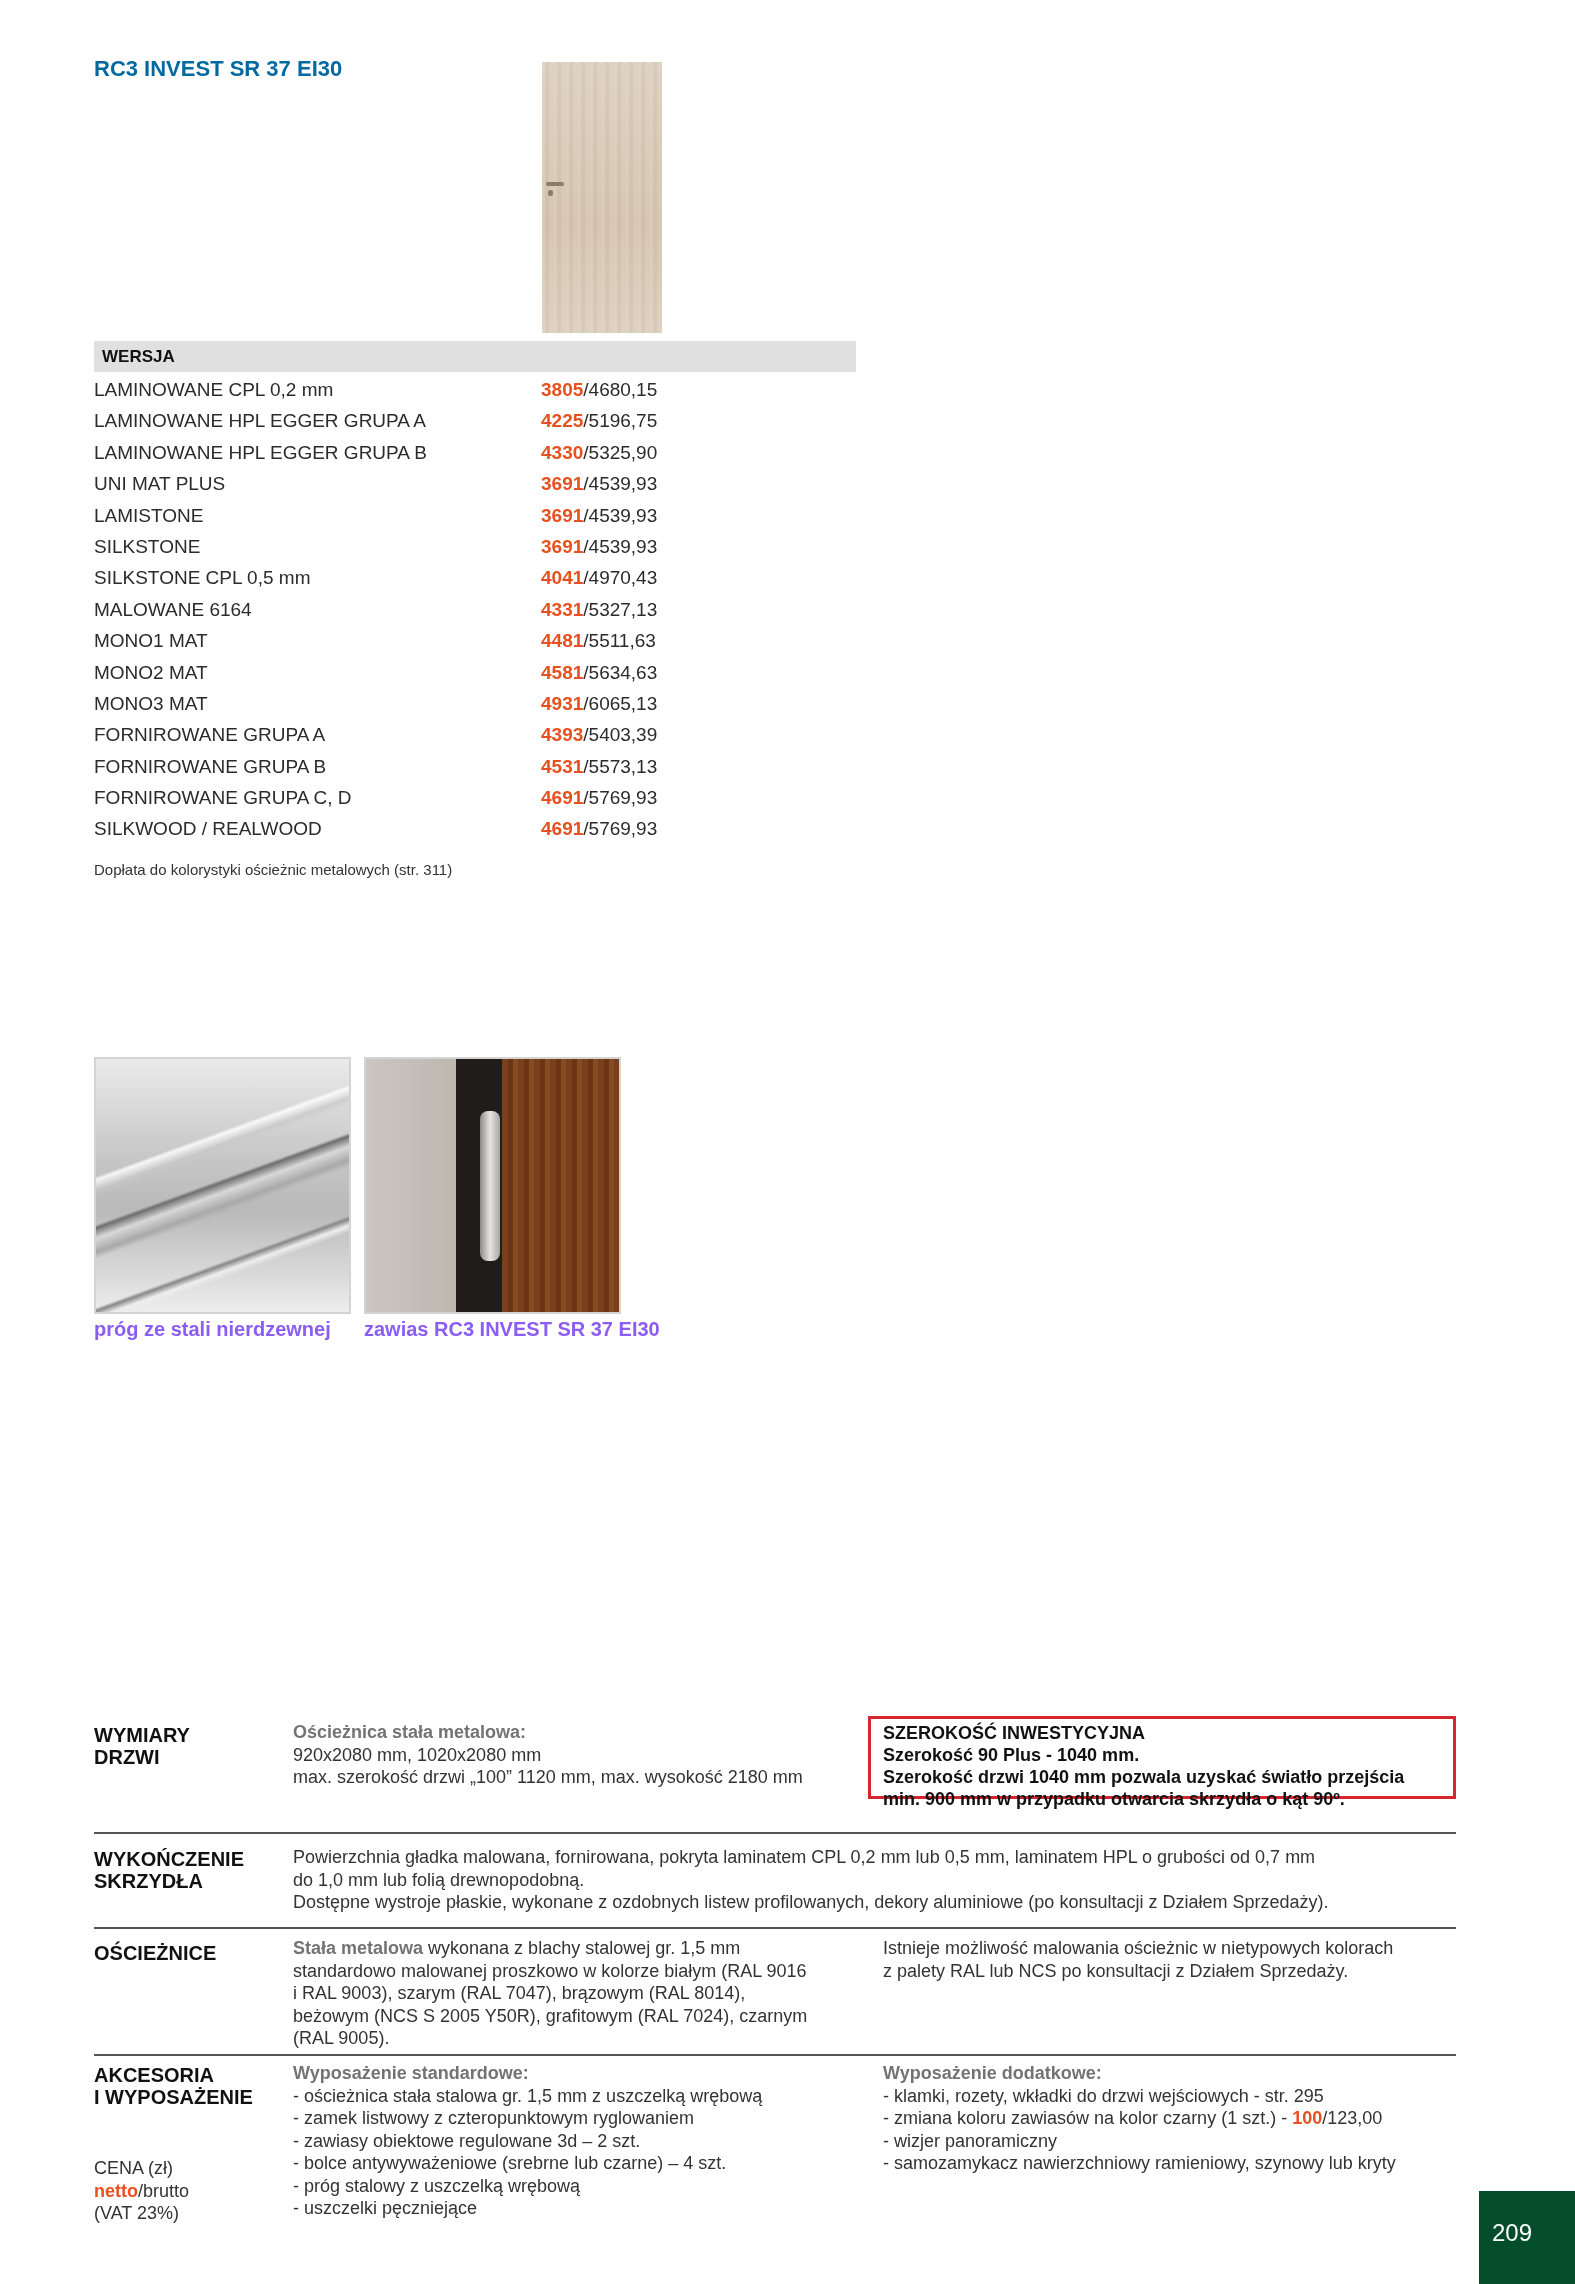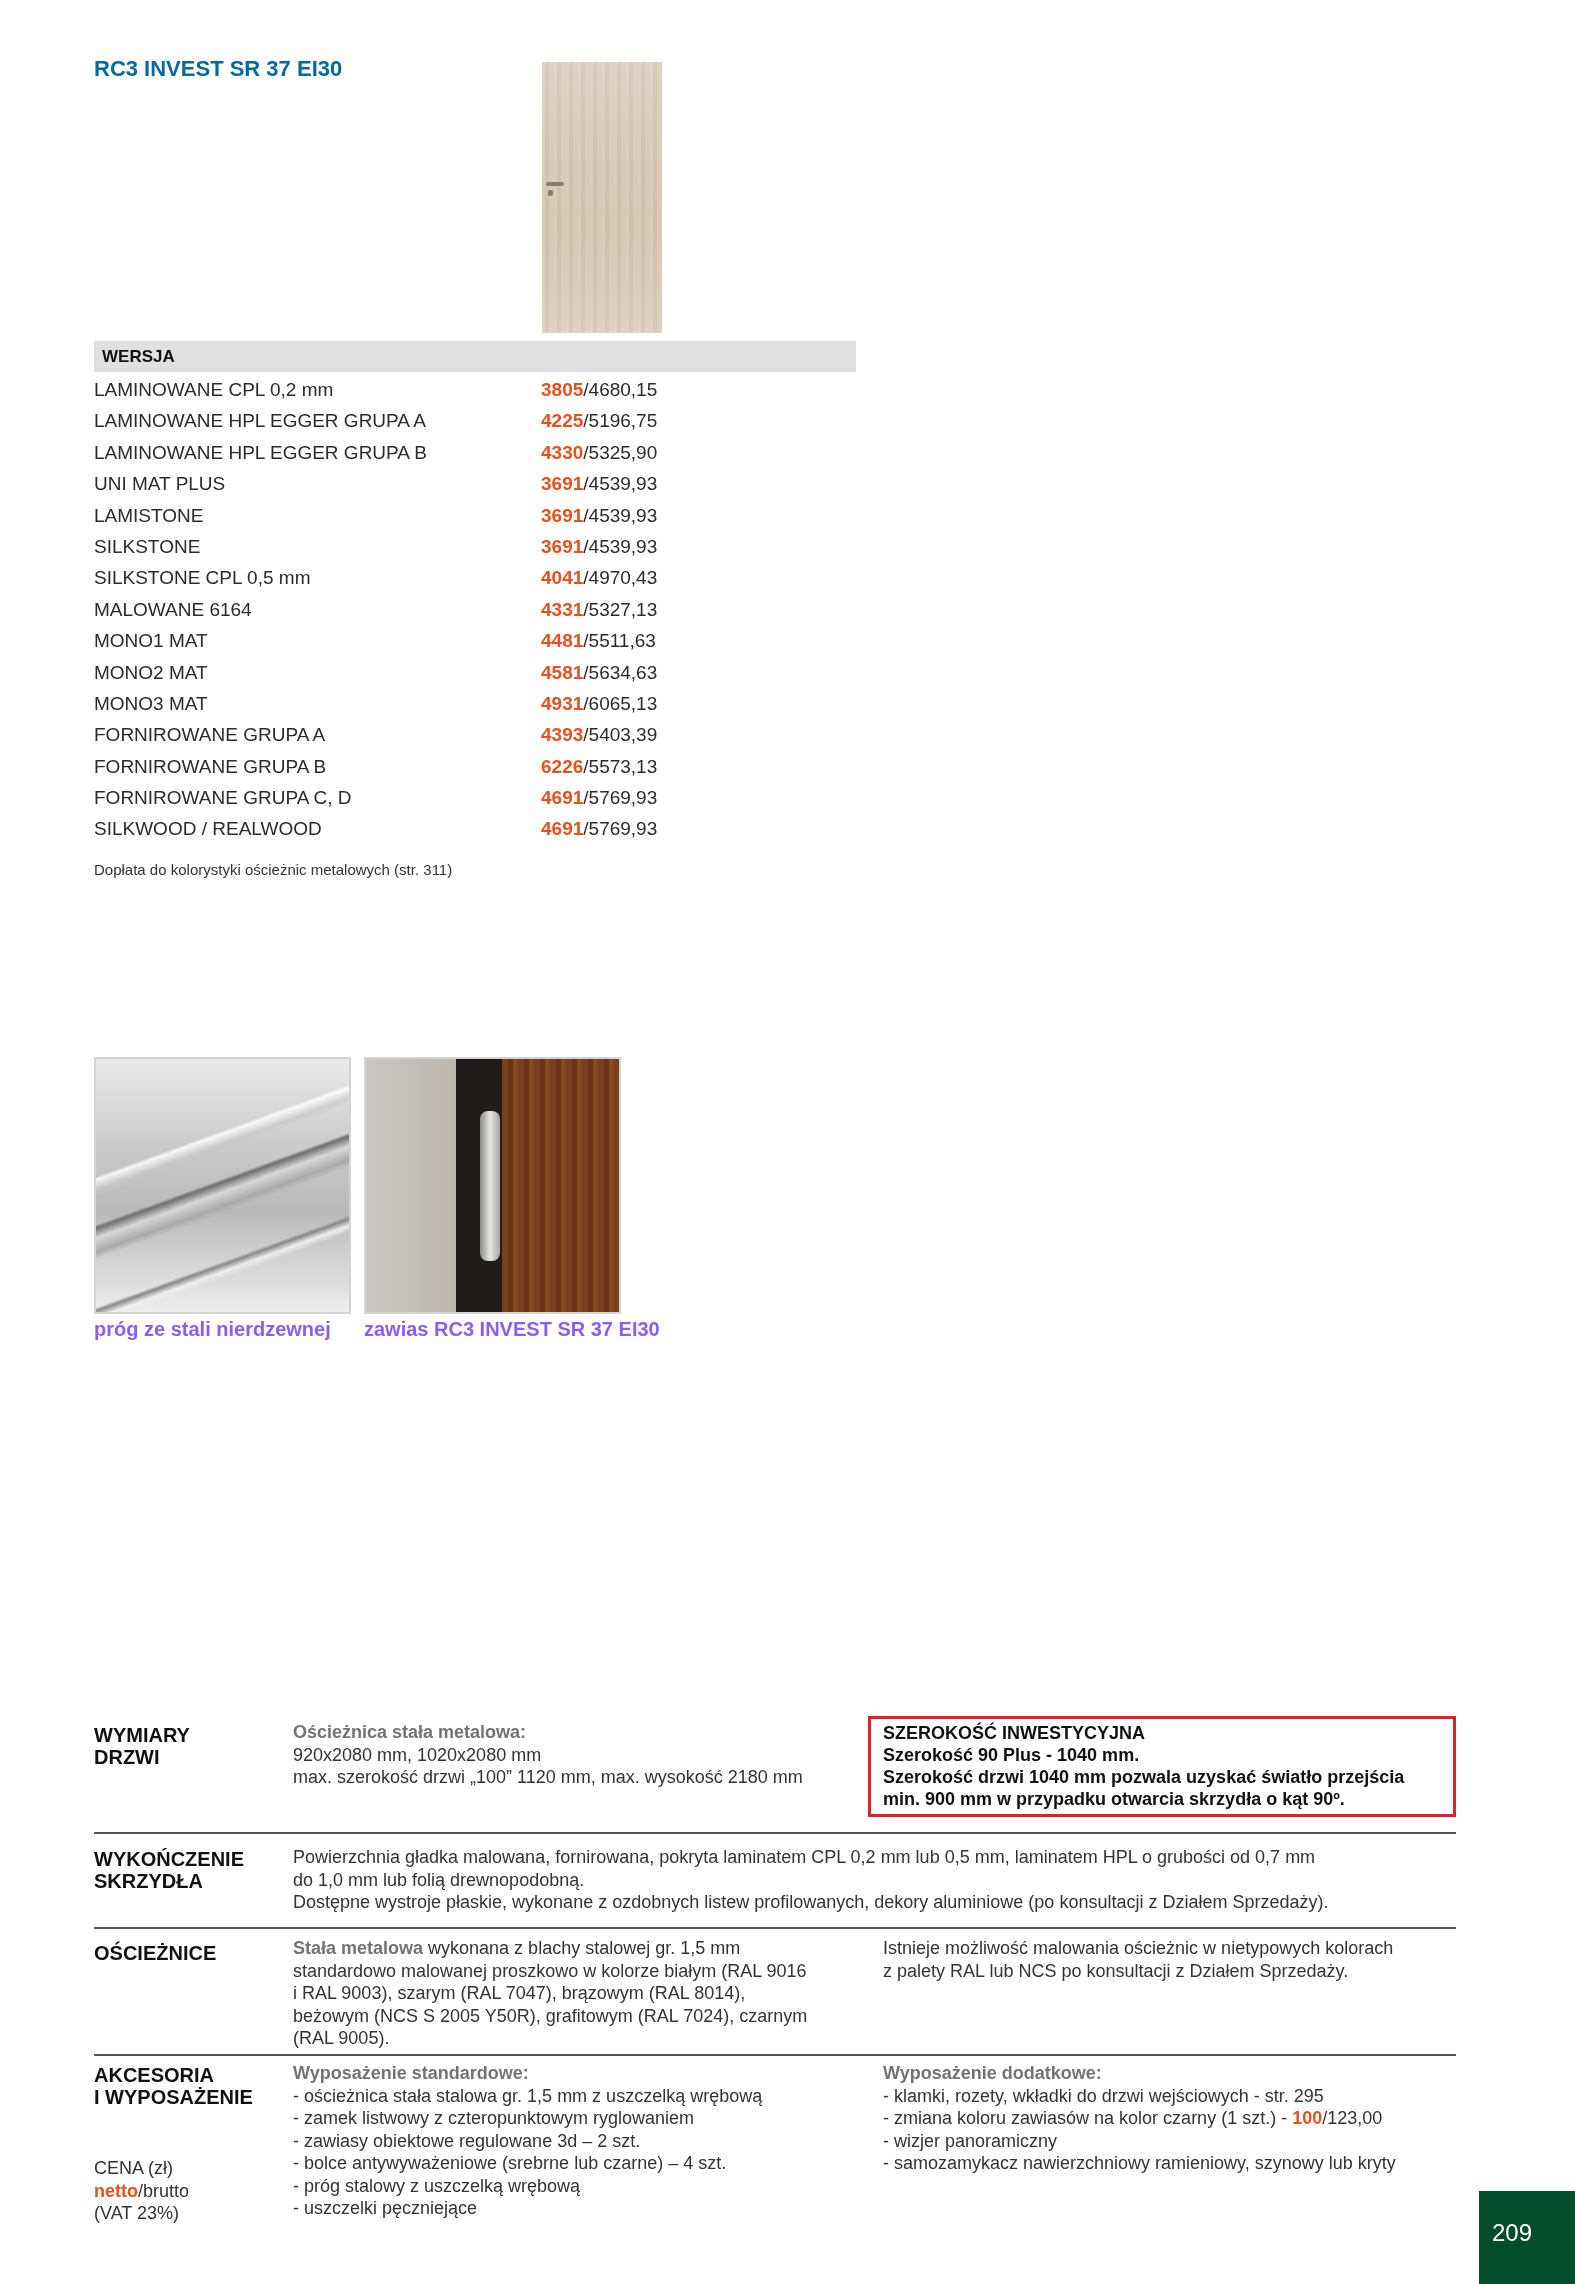--- a/index.html
+++ b/index.html
@@ -35,21 +35,21 @@
                 background:linear-gradient(90deg,#8c8a86,#e8e6e0,#a9a6a0); }
   .ph2 .leaf { position:absolute; left:136px; top:0; width:121px; height:100%;
                background:repeating-linear-gradient(90deg,#7a3f1c 0 6px,#6b3416 6px 11px,#844a22 11px 16px); }
   .cap { font-size:20px; color:#8b5cf6;font-weight:bold; }
   .cap1 { left:94px; top:1318px; }
   .cap2 { left:364px; top:1318px; }
   .sec-label { left:94px; font-size:20px; font-weight:bold; color:#111; line-height:22px; }
   .body-text { font-size:18px; color:#333; line-height:22.5px; }
   .body-text b { color:#737373; }
   .sep { left:94px; width:1362px; height:2px; background:#555; }
-  .redbox { left:868px; top:1716px; width:588px; height:101px; border:3px solid #d7252f; box-sizing:border-box; }
+  .redbox { left:868px; top:1716px; width:588px; height:83px; border:3px solid #d7252f; box-sizing:border-box; }
   .redbox div { position:absolute; left:12px; font-size:18px; font-weight:bold; color:#111; line-height:22.5px; }
   .pageno { left:1479px; top:2191px; width:96px; height:93px; background:#044d2a; }
   .pageno span { position:absolute; left:13px; top:28px; font-size:24px; color:#ffffff; }
   .orange { color:#e8501e; font-weight:bold; }
 </style>
 </head>
 <body>
 
 <div class="abs title">RC3 INVEST SR 37 EI30</div>
 
@@ -106,21 +106,21 @@
   <div class="prow">
       <span class="name">MONO3 MAT</span>
       <span class="val"><span class="net">4931</span><span>/6065,13</span></span>
     </div>
   <div class="prow">
       <span class="name">FORNIROWANE GRUPA A</span>
       <span class="val"><span class="net">4393</span><span>/5403,39</span></span>
     </div>
   <div class="prow">
       <span class="name">FORNIROWANE GRUPA B</span>
-      <span class="val"><span class="net">6226</span><span>/5573,13</span></span>
+      <span class="val"><span class="net">4531</span><span>/5573,13</span></span>
     </div>
   <div class="prow">
       <span class="name">FORNIROWANE GRUPA C, D</span>
       <span class="val"><span class="net">4691</span><span>/5769,93</span></span>
     </div>
   <div class="prow">
       <span class="name">SILKWOOD / REALWOOD</span>
       <span class="val"><span class="net">4691</span><span>/5769,93</span></span>
     </div>
 </div>

